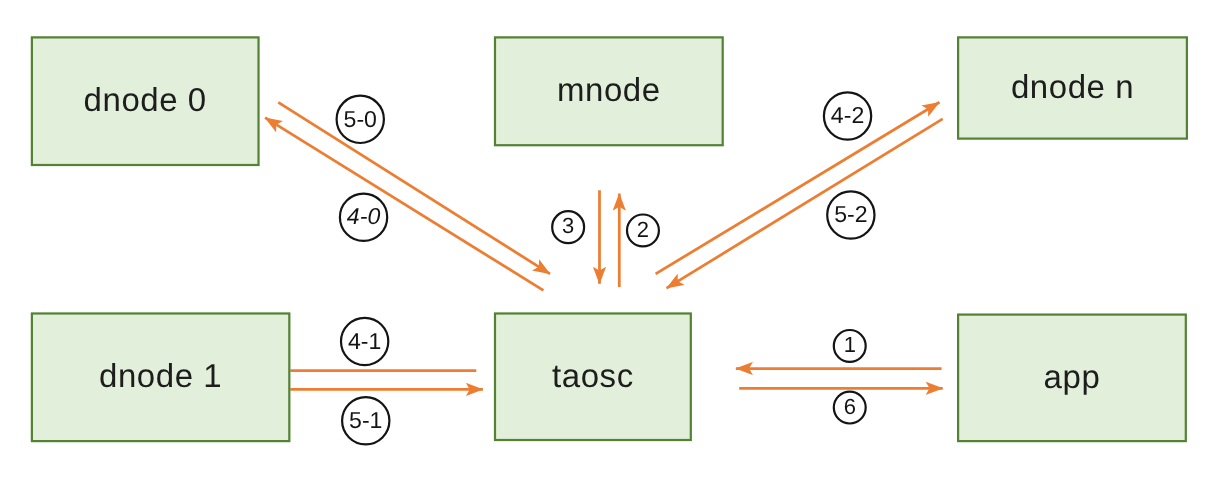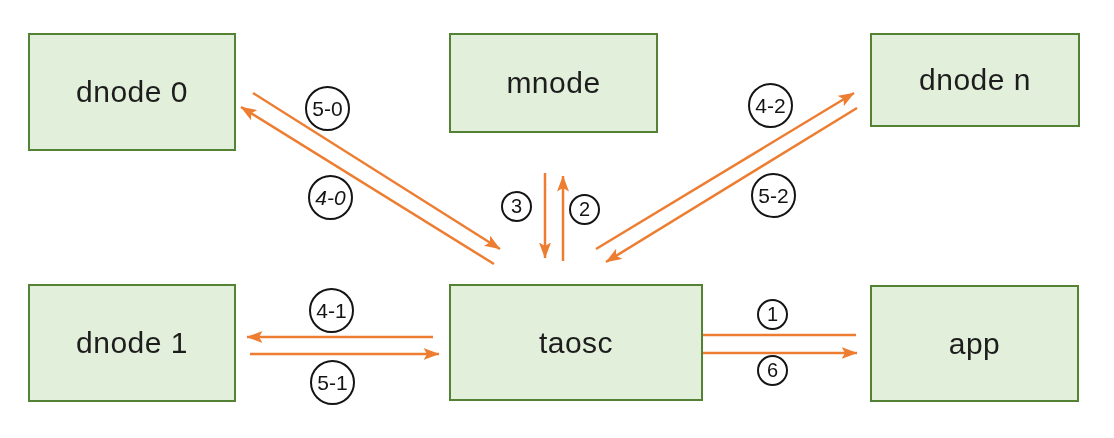--- a/index.html
+++ b/index.html
@@ -83,24 +83,24 @@
 
   <div class="node" style="left:28px;  top:33px;  width:208px; height:118px;text-align:right;">
     <span>dnode 0</span>
   </div>
   <div class="node" style="left:449px; top:33px;  width:209px; height:100px;">
     <span>mnode</span>
   </div>
   <div class="node" style="left:870px; top:33px;  width:210px; height:94px;">
     <span>dnode n</span>
   </div>
-  <div class="node" style="left:28px;  top:284px; width:208px; height:118px;">
+  <div class="node" style="left:28px;  top:284px; width:236px; height:118px;">
     <span>dnode 1</span>
   </div>
-  <div class="node" style="left:449px; top:284px; width:254px; height:117px;">
+  <div class="node" style="left:449px; top:284px; width:180px; height:117px;">
     <span>taosc</span>
   </div>
   <div class="node" style="left:870px; top:285px; width:209px; height:117px;">
     <span>app</span>
   </div>
 
   <div class="edge-label single" style="left:757px; top:299px;">1</div>
   <div class="edge-label single" style="left:569px; top:194px;">2</div>
   <div class="edge-label single" style="left:501px; top:191px;">3</div>
   <div class="edge-label pair" style="left:308px; top:175px;font-style:italic;">4-0</div>

